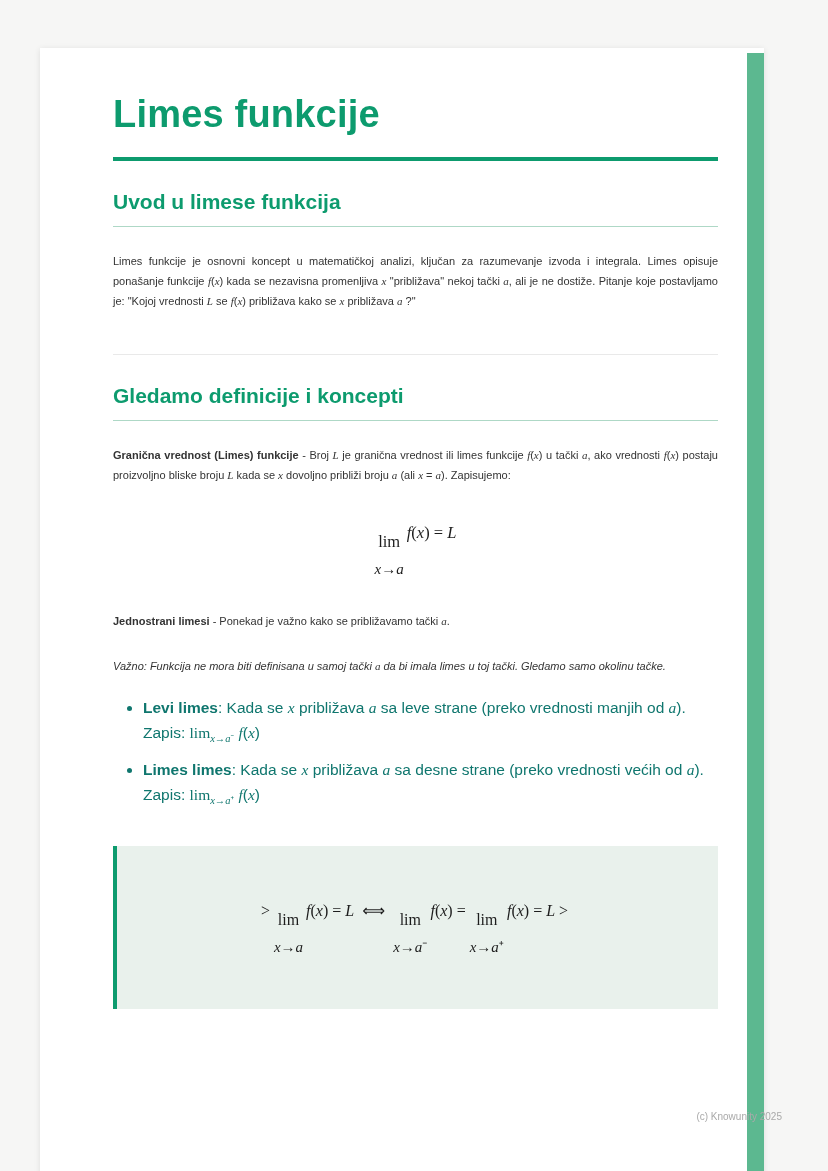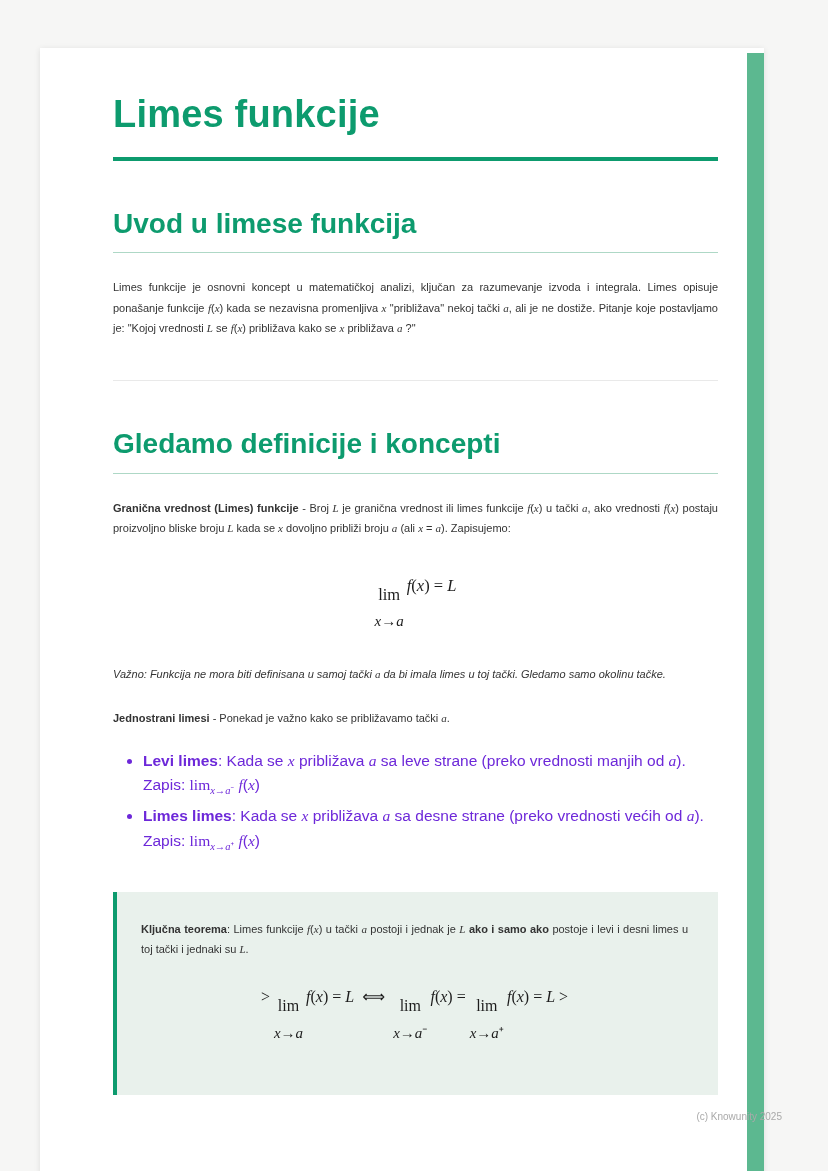--- a/index.html
+++ b/index.html
@@ -22,22 +22,22 @@
     position:absolute;top:5px;right:0;bottom:0;width:17px;
     background:var(--stripe);
   }
   .content{padding:45px 46px 0 33px;}
   .doc-title{
     margin:0;font-size:38px;font-weight:700;color:var(--green);
     letter-spacing:0.2px;line-height:1.15;
   }
   .rule-thick{height:4px;background:var(--green);margin-top:20px;}
   .section-heading{
-    font-size:28px;font-weight:700;color:var(--green);
-    margin:46px 0 0;line-height:1.2;
+    font-size:21px;font-weight:700;color:var(--green);
+    margin:28px 0 0;line-height:1.2;
   }
   .rule-thin{height:1px;background:#aed8c6;margin-top:12px;}
   .body-p{
     font-size:11px;line-height:1.84;color:#333;
     text-align:justify;margin:24px 0 0;
   }
   .divider{height:1px;background:#e9e9e9;margin-top:42px;}
   .note{font-style:italic;text-align:justify;}
   .formula{
     text-align:center;font-family:"Liberation Serif",serif;
@@ -48,21 +48,21 @@
   .mathtxt sub{font-size:10.5px;}
   .lim{
     display:inline-flex;flex-direction:column;align-items:center;
     vertical-align:-9px;line-height:1.05;margin-right:3px;
     font-family:"Liberation Serif",serif;font-style:normal;
   }
   .limword{font-style:normal;}
   .limsub{font-size:15px;margin-top:11px;}
   .bullet-list{margin:20px 0 0;padding-left:30px;}
   .bullet-list li{
-    font-size:15.5px;line-height:1.6;color:#6d28d9;margin-top:4px;
+    font-size:15.5px;line-height:1.6;color:#0f766e;margin-top:11px;
   }
   .callout{
     margin-top:36px;background:var(--callout_bg);
     border-left:4px solid var(--green);
     padding:27px 30px 27px 24px;
   }
   .callout .body-p{margin:0;text-align:justify;}
   .callout .formula{margin:28px 0 26px;font-size:16px;}
   .footer{
     position:absolute;right:46px;bottom:49px;
@@ -89,31 +89,30 @@
       <h2 class="section-heading">Gledamo definicije i koncepti</h2>
       <div class="rule-thin"></div>
 
       <p class="body-p"><b>Granična vrednost (Limes) funkcije</b> - Broj <span class="mi">L</span> je granična vrednost ili limes funkcije <span class="mi">f</span>(<span class="mi">x</span>) u tački <span class="mi">a</span>, ako vrednosti <span class="mi">f</span>(<span class="mi">x</span>) postaju proizvoljno bliske broju <span class="mi">L</span> kada se <span class="mi">x</span> dovoljno približi broju <span class="mi">a</span> (ali <span class="mi">x</span> = <span class="mi">a</span>). Zapisujemo:</p>
 
       <div class="formula"><span class="lim">
             <span class="limword">lim</span>
             <span class="limsub"><span class="mi">x</span>→<span class="mi">a</span></span>
           </span><span class="mi">f</span>(<span class="mi">x</span>) = <span class="mi">L</span></div>
 
+      <p class="body-p"><b>Jednostrani limesi</b> - Ponekad je važno kako se približavamo tački <span class="mi">a</span>.</p>
+
       <p class="body-p note">Važno: Funkcija ne mora biti definisana u samoj tački <span class="mi">a</span> da bi imala limes u toj tački. Gledamo samo okolinu tačke.</p>
-
-      <p class="body-p"><b>Jednostrani limesi</b> - Ponekad je važno kako se približavamo tački <span class="mi">a</span>.</p>
 
       <ul class="bullet-list">
         <li><b>Levi limes</b>: Kada se <span class="mi">x</span> približava <span class="mi">a</span> sa leve strane (preko vrednosti manjih od <span class="mi">a</span>). Zapis: <span class="mathtxt">lim<sub><span class="mi">x</span>→<span class="mi">a</span>⁻</sub></span> <span class="mi">f</span>(<span class="mi">x</span>)</li>
         <li><b>Limes limes</b>: Kada se <span class="mi">x</span> približava <span class="mi">a</span> sa desne strane (preko vrednosti većih od <span class="mi">a</span>). Zapis: <span class="mathtxt">lim<sub><span class="mi">x</span>→<span class="mi">a</span>⁺</sub></span> <span class="mi">f</span>(<span class="mi">x</span>)</li>
       </ul>
 
       <div class="callout">
-        <p class="body-p"><b>Ključna teorema</b>: Limes funkcije <span class="mi">f</span>(<span class="mi">x</span>) u tački <span class="mi">a</span> postoji i jednak je <span class="mi">L</span> <b>ako i samo ako</b> postoje i levi i desni limes u toj tački i jednaki su <span class="mi">L</span>.</p>
         <div class="formula">&gt;&nbsp;<span class="lim">
               <span class="limword">lim</span>
               <span class="limsub"><span class="mi">x</span>→<span class="mi">a</span></span>
             </span><span class="mi">f</span>(<span class="mi">x</span>) = <span class="mi">L</span>&nbsp;&nbsp;⟺&nbsp;&nbsp;<span class="lim">
               <span class="limword">lim</span>
               <span class="limsub"><span class="mi">x</span>→<span class="mi">a</span>⁻</span>
             </span><span class="mi">f</span>(<span class="mi">x</span>) = <span class="lim">
               <span class="limword">lim</span>
               <span class="limsub"><span class="mi">x</span>→<span class="mi">a</span>⁺</span>
             </span><span class="mi">f</span>(<span class="mi">x</span>) = <span class="mi">L</span>&nbsp;&gt;</div>

